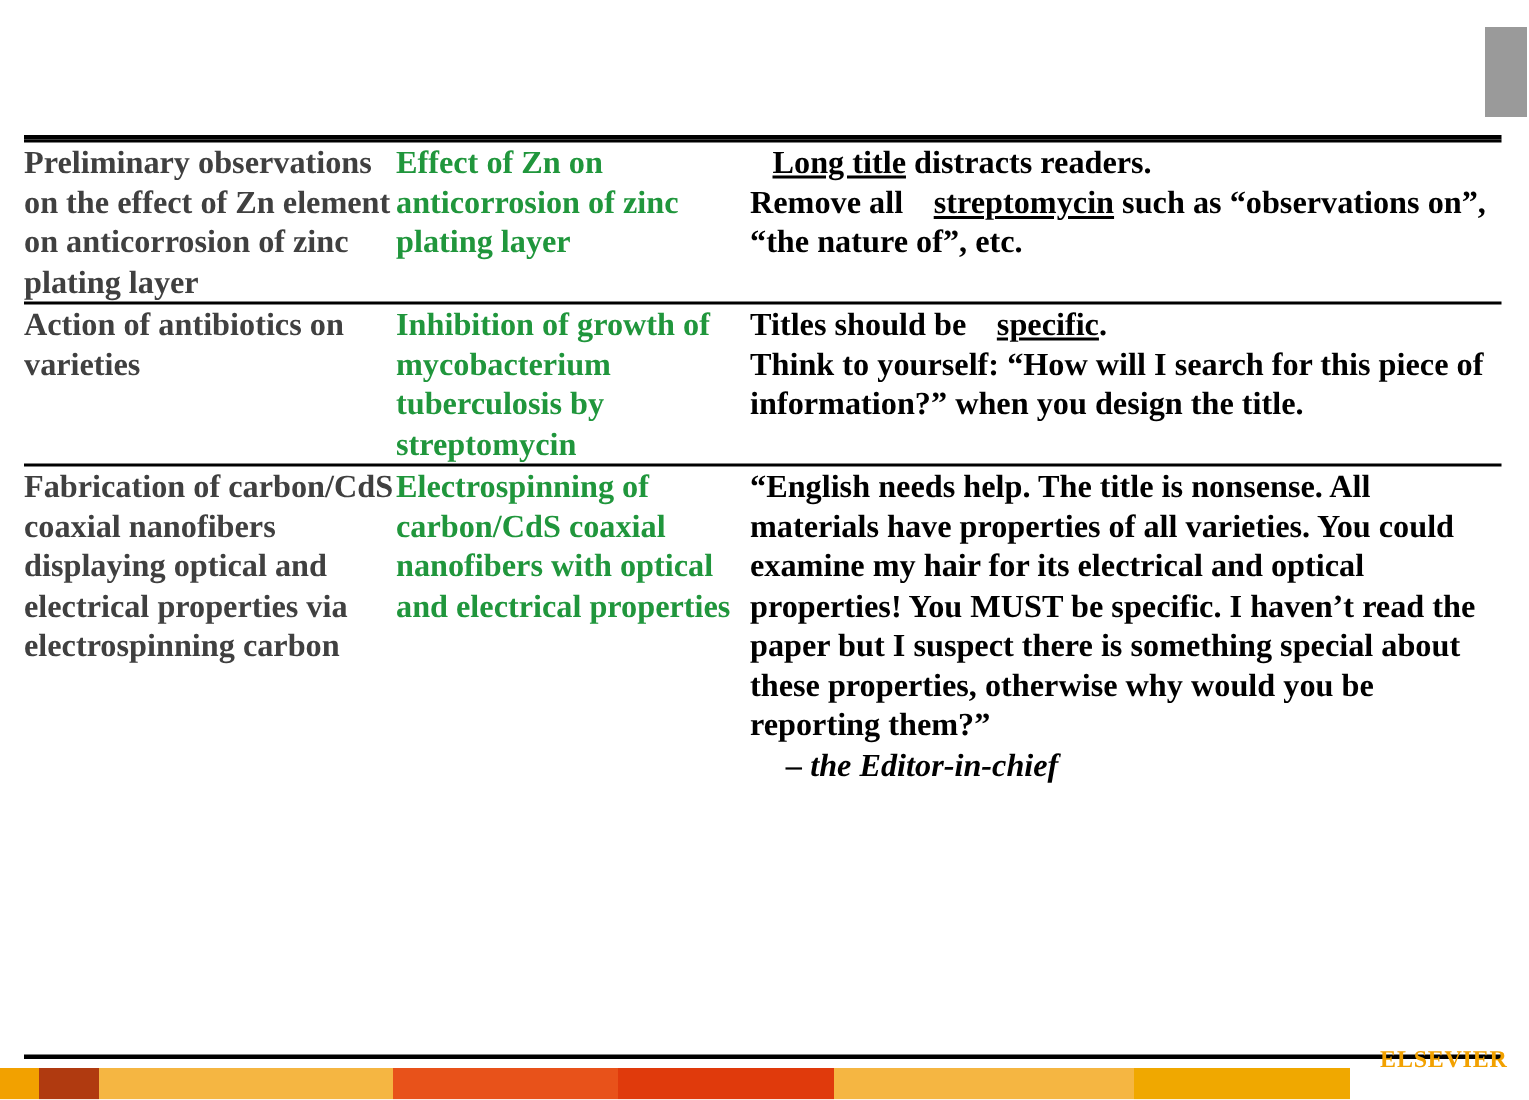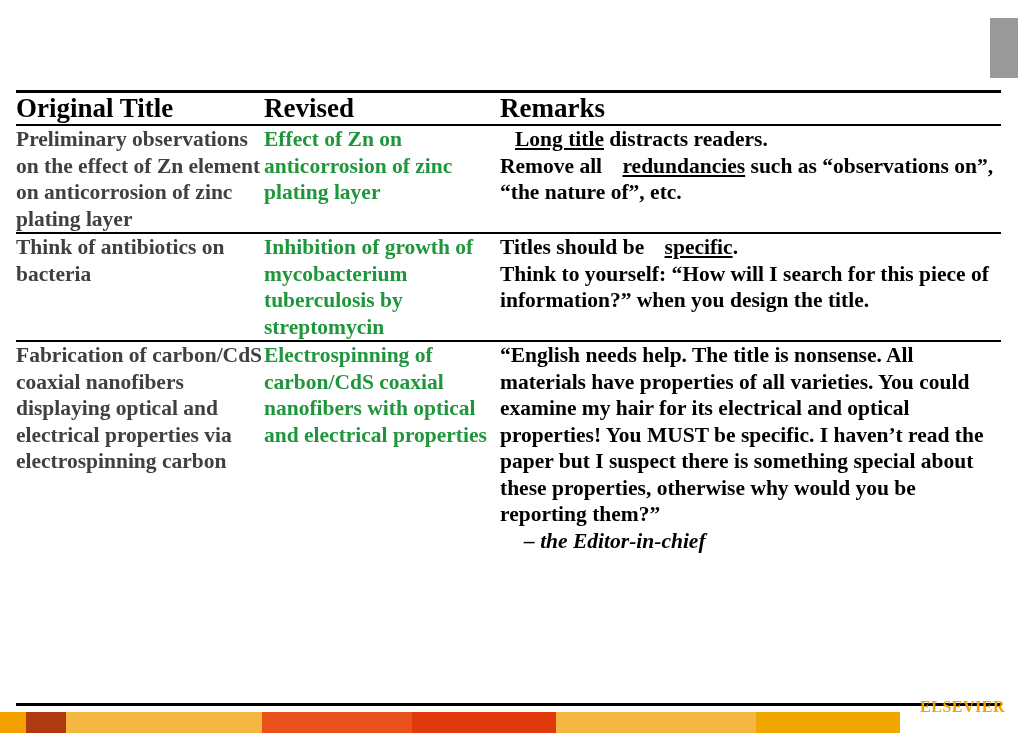--- a/index.html
+++ b/index.html
@@ -159,44 +159,39 @@
 
   <div class="table-wrap">
     <div class="rule"></div>
     <table class="data">
       <colgroup>
         <col class="col-a">
           <col class="col-b">
           <col class="col-c">
       </colgroup>
       <tbody>
-          <tr>
-        <th class="hdr-cell">Original Title</th>
-        <th class="hdr-cell">Revised</th>
-        <th class="hdr-cell">Remarks</th>
-      </tr>
       <tr class="sep-row">
         <td colspan="3">
               <div class="sep"></div>
             </td>
       </tr>
 
       <tr>
         <td class="cell-orig">Preliminary observations on the effect of Zn element on anticorrosion of zinc plating layer</td>
         <td class="cell-rev">Effect of Zn on anticorrosion of zinc plating layer</td>
-        <td class="cell-rem"><span class="u">Long title</span> distracts readers.<br>Remove all <span class="u">redundancies</span> such as “observations on”, “the nature of”, etc.</td>
+        <td class="cell-rem"><span class="u">Long title</span> distracts readers.<br>Remove all <span class="u">streptomycin</span> such as “observations on”, “the nature of”, etc.</td>
       </tr>
       <tr class="sep-row">
         <td colspan="3">
               <div class="sep"></div>
             </td>
       </tr>
 
       <tr>
-        <td class="cell-orig">Think of antibiotics on bacteria</td>
+        <td class="cell-orig">Action of antibiotics on varieties</td>
         <td class="cell-rev">Inhibition of growth of mycobacterium tuberculosis by streptomycin</td>
         <td class="cell-rem">Titles should be <span class="u">specific</span>.<br>Think to yourself: “How will I search for this piece of information?” when you design the title.</td>
       </tr>
       <tr class="sep-row">
         <td colspan="3">
               <div class="sep"></div>
             </td>
       </tr>
 
       <tr>

